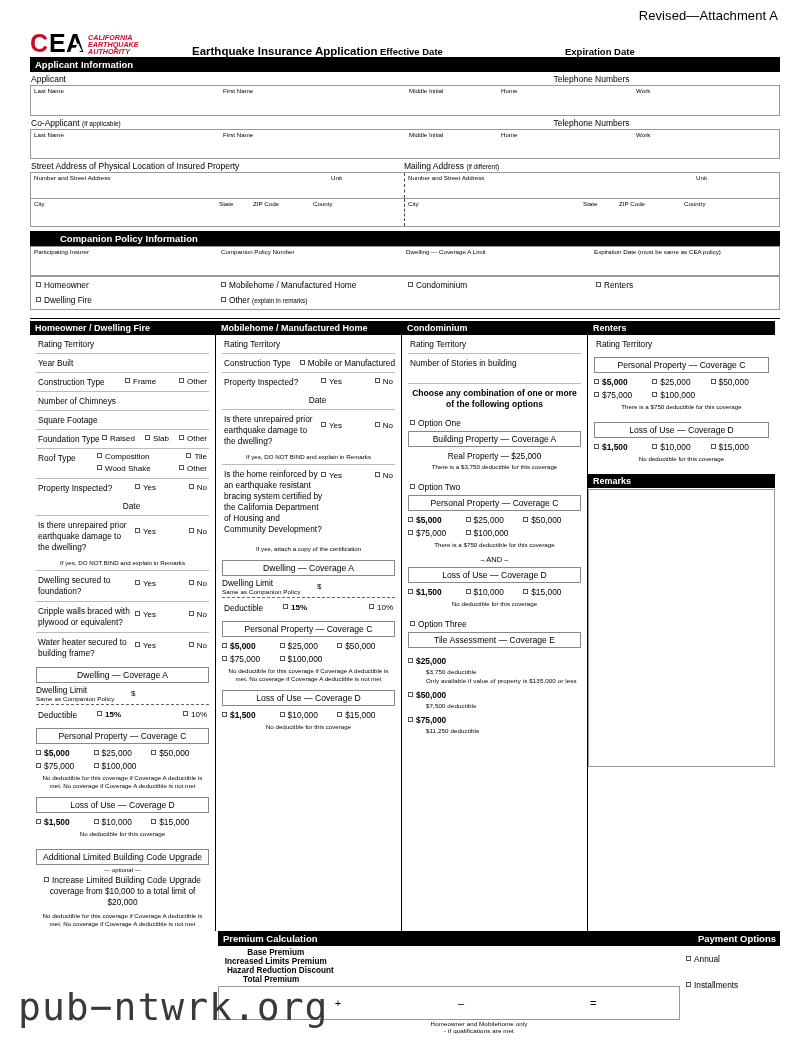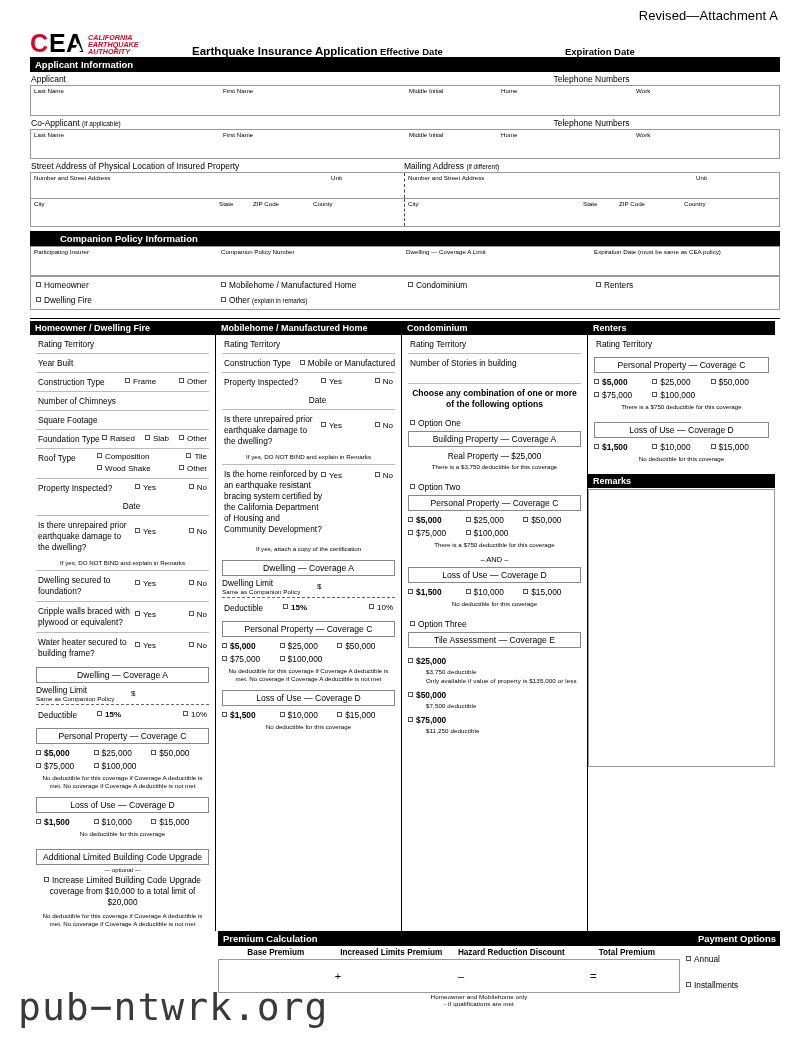--- a/index.html
+++ b/index.html
@@ -62,21 +62,21 @@
   .amt-row { display:flex; font-size:8.4px; padding:2px 0 1px 0;}
   .amt-row > div { width:33.3%; }
   .dashed { border-bottom:1px dashed #666; }
   .hdr-opt { font-size:8.6px; font-weight:bold; text-align:center; line-height:11px; padding:4px 2px 4px 2px;}
   .opt-line { font-size:8.4px; padding:4px 0 1px 2px;}
   .center-small { font-size:8.3px; text-align:center; padding-top:2px;}
   .and { text-align:center; font-size:7.5px; padding:3px 0;}
 
   
   .remarks-box { border:1px solid #999; height:278px; margin-top:1px;}
-  .prem-heads { display:flex; font-size:8.2px; font-weight:bold; padding:2px 0 2px 0;}
+  .prem-heads { display:flex; font-size:8.2px; font-weight:bold; padding:2px 0 2px 0;flex-direction:column;}
   .prem-heads > div { text-align:center; }
   .prem-box { border:1px solid #999; height:34px; display:flex; align-items:center;}
   .prem-box > div { text-align:center; font-size:11px; }
   .pay-opt { width:100px; padding-left:6px; }
   .pay-opt .optrow { padding:8px 0 8px 0; font-size:8.3px;}
 
   
   .watermark {
     position:absolute; left:18px; top:985px;
     font-family:"DejaVu Sans Mono", monospace;

